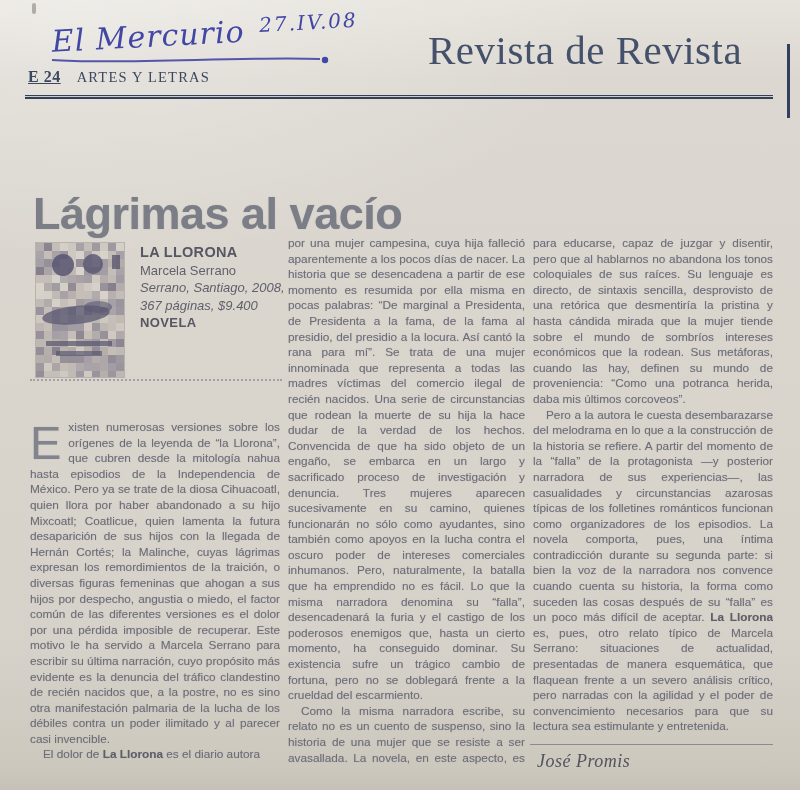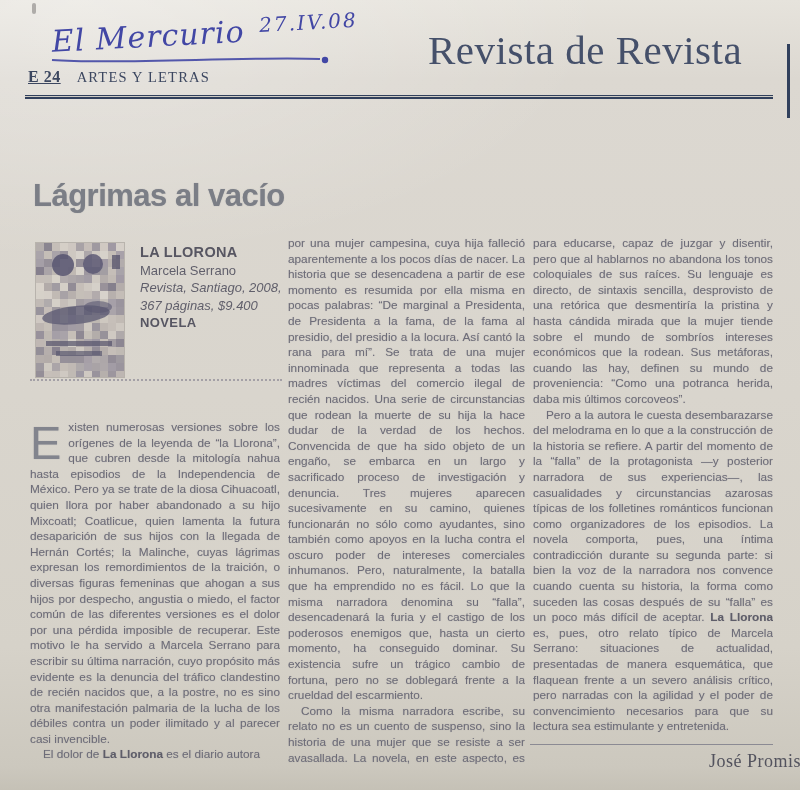--- a/index.html
+++ b/index.html
@@ -30,22 +30,22 @@
   .masthead-left { position:absolute; left:28px; top:68px; color:#3c4760; font-family:"Liberation Serif", serif; white-space:nowrap; }
   .page-code { font-weight:bold; font-size:16px; letter-spacing:.5px;text-decoration:underline; }
   .section-name { font-size:14.5px; letter-spacing:1.2px; margin-left:12px;text-align:center; }
   .supplement { position:absolute; left:428px; top:26px; width:372px; color:#45506a;
     font-family:"Liberation Serif", serif; font-size:41px; letter-spacing:.5px; white-space:nowrap; }
   .masthead-rule { position:absolute; left:25px; top:95px; width:748px; height:4px;
     background:linear-gradient(#31405c 0 36%, #cfccc4 36% 58%, #31405c 58% 100%); }
   .edge-tick { position:absolute; left:787px; top:44px; width:3px; height:74px; background:#31405c; }
 
   
-  .article-title { position:absolute; left:33px; top:178px; color:#7b7e86;
-    font-size:31px; letter-spacing:-0.5px; text-shadow:0 0 1px rgba(123,126,134,.5); }
+  .article-title { position:absolute; left:33px; top:188px; color:#7b7e86;
+    font-size:45px; letter-spacing:-0.5px; text-shadow:0 0 1px rgba(123,126,134,.5); }
 
   
   .book-cover { position:absolute; left:36px; top:243px; width:88px; height:134px;
     background:#cac4bd; box-shadow:0 0 0 1px rgba(120,115,110,.35); overflow:hidden; }
   .book-info { position:absolute; left:140px; top:244px; width:150px; color:#605f6b; font-size:13px; line-height:17.5px; }
   .book-title { font-weight:bold; font-size:14.5px; color:#575662; letter-spacing:.3px; }
   .book-italic { font-style:italic; }
   .book-genre { font-weight:bold; color:#575662; letter-spacing:.4px; }
   .dotted-rule { position:absolute; left:30px; top:379px; width:252px; border-top:2px dotted #97949d; opacity:.8; }
 
@@ -54,22 +54,22 @@
     text-align:justify; text-shadow:0 0 1px rgba(109,108,120,.35); overflow:hidden; }
   .col p + p { text-indent:13px; }
   .col-1 { left:30px;  top:420px; width:250px; height:362px; }
   .col-2 { left:288px; top:236px; width:237px; height:532px; }
   .col-3 { left:533px; top:236px; width:240px; height:512px; }
   .drop-cap { float:left; font-size:47px; line-height:41px; padding:2px 7px 0 0; color:#82848d; }
   .inline-bold { font-weight:bold; color:#5e5d69; }
 
   
   .byline-rule { position:absolute; left:530px; top:744px; width:243px; border-top:1px solid #8b8a93; }
-  .byline { position:absolute; left:558px; top:751px; width:243px; text-align:right;
-    font-family:"Liberation Serif", serif; font-size:18px; color:#53535e; letter-spacing:.5px; }
+  .byline { position:absolute; left:537px; top:751px; width:243px; text-align:left;
+    font-family:"Liberation Serif", serif; font-style:italic; font-size:18px; color:#53535e; letter-spacing:.5px; }
 </style>
 </head>
 <body>
 
 <div class="page">
 
   <div class="smudge"></div>
 
   <div class="handwriting">
     <span class="hw-name">El Mercurio</span>
@@ -285,21 +285,21 @@
         <ellipse cx="40" cy="72" rx="34" ry="9" fill="#5a5872" opacity="0.75" transform="rotate(-6 40 72)"></ellipse>
         <ellipse cx="62" cy="64" rx="14" ry="6" fill="#5a5872" opacity="0.6"></ellipse>
         <rect x="10" y="98" width="66" height="5" fill="#55536b" opacity="0.7"></rect>
         <rect x="20" y="108" width="46" height="5" fill="#55536b" opacity="0.65"></rect>
       </svg>
   </div>
 
   <div class="book-info">
     <div class="book-title">LA LLORONA</div>
     <div>Marcela Serrano</div>
-    <div class="book-italic">Revista, Santiago, 2008,</div>
+    <div class="book-italic">Serrano, Santiago, 2008,</div>
     <div class="book-italic">367 páginas, $9.400</div>
     <div class="book-genre">NOVELA</div>
   </div>
   <div class="dotted-rule"></div>
 
   <div class="col col-1">
     <p><span class="drop-cap">E</span><span>xisten numerosas versiones sobre los orígenes de la leyenda de “la Llorona”, que cubren desde la mitología nahua hasta episodios de la Independencia de México. Pero ya se trate de la diosa Cihuacoatl, quien llora por haber abandonado a su hijo Mixcoatl; Coatlicue, quien lamenta la futura desaparición de sus hijos con la llegada de Hernán Cortés; la Malinche, cuyas lágrimas expresan los remordimientos de la traición, o diversas figuras femeninas que ahogan a sus hijos por despecho, angustia o miedo, el factor común de las diferentes versiones es el dolor por una pérdida imposible de recuperar. Este motivo le ha servido a Marcela Serrano para escribir su última narración, cuyo propósito más evidente es la denuncia del tráfico clandestino de recién nacidos que, a la postre, no es sino otra manifestación palmaria de la lucha de los débiles contra un poder ilimitado y al parecer casi invencible.</span></p>
     <p><span>El dolor de </span><span class="inline-bold">La Llorona</span><span> es el diario autora</span></p>
   </div>
 

